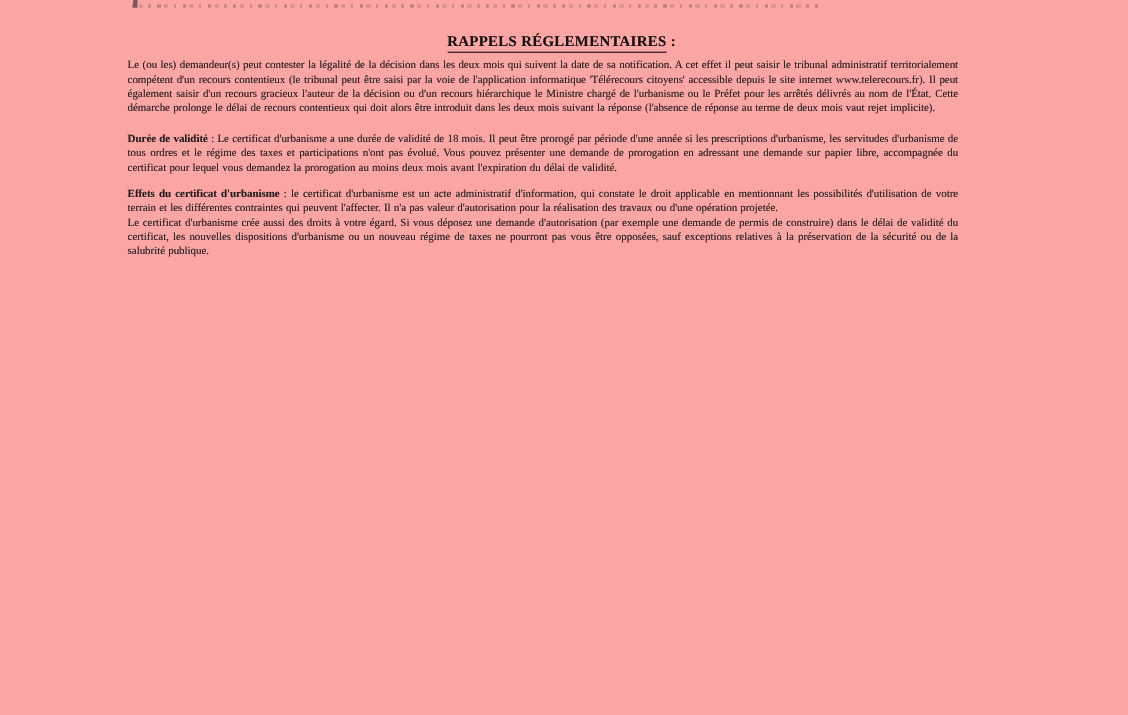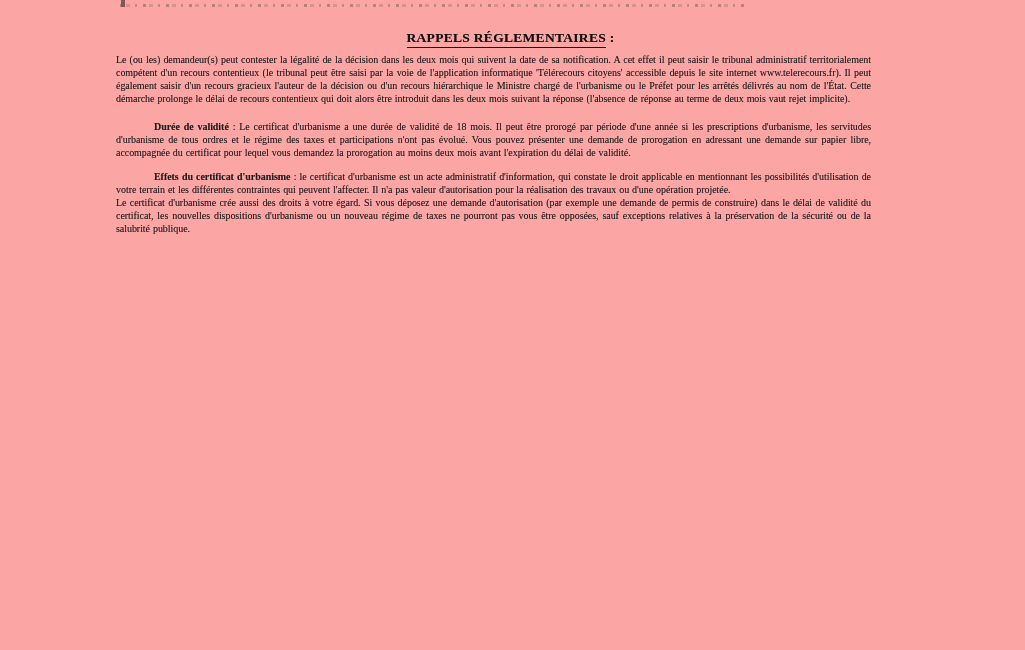--- a/index.html
+++ b/index.html
@@ -75,21 +75,21 @@
     word-spacing: 0.5px;
     text-align: justify;
     color: #1e1e1e;
     text-shadow: 0 0 0.4px rgba(0,0,0,0.35);
   }
   .doc-body p { margin: 0; }
   .para-recours   { margin: 0 0 15px 0 !important; }
   .para-duree     { margin: 0 0 11px 0 !important; }
   .para-effets    { margin: 0 !important; }
   .para-droits    { margin: 0 !important; }
-  .lead-bold { font-weight: bold; margin-left: 38px; }
+  .lead-bold { font-weight: bold; }
 </style>
 </head>
 <body>
 
 <div class="page">
 
   <div class="clipped-line">
     <span class="clipped-mark"></span>
   </div>
 

